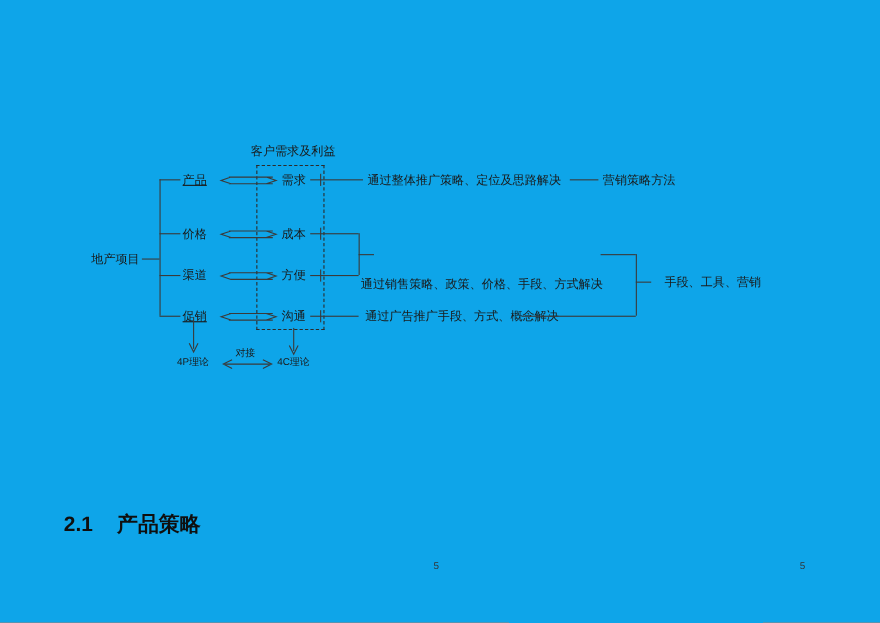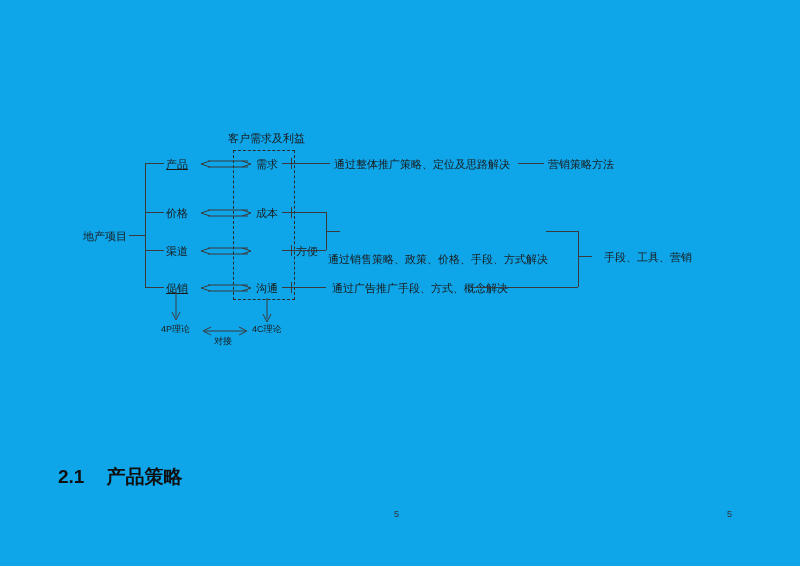--- a/index.html
+++ b/index.html
@@ -105,21 +105,21 @@
     </svg>
     <svg class="dblarrow" style="left:198px; top:244px;" width="56" height="14" viewBox="0 0 56 14">
       <path d="M10,4 L50,4 M10,10 L50,10 M12,4 L3,7 L12,10 M44,4 L53,7 L44,10" stroke="#3a3a3a" stroke-width="1" fill="none"></path>
     </svg>
     <svg class="dblarrow" style="left:198px; top:281px;" width="56" height="14" viewBox="0 0 56 14">
       <path d="M10,4 L50,4 M10,10 L50,10 M12,4 L3,7 L12,10 M44,4 L53,7 L44,10" stroke="#3a3a3a" stroke-width="1" fill="none"></path>
     </svg>
 
     <div class="lbl" style="left:256px; top:159px;">需求</div>
     <div class="lbl" style="left:256px; top:208px;">成本</div>
-    <div class="lbl" style="left:256px; top:246px;margin-left:40px;">方便</div>
+    <div class="lbl" style="left:256px; top:246px;">方便</div>
     <div class="lbl" style="left:256px; top:283px;">沟通</div>
 
     <div class="hline" style="left:282px; top:163px; width:48px;"></div>
     <div class="vline" style="left:291px; top:158px; height:11px;"></div>
 
     <div class="hline" style="left:282px; top:212px; width:44px;"></div>
     <div class="vline" style="left:291px; top:207px; height:11px;"></div>
 
     <div class="hline" style="left:282px; top:250px; width:44px;"></div>
     <div class="vline" style="left:291px; top:245px; height:11px;"></div>
@@ -147,21 +147,21 @@
     <svg class="arrowsimple" style="left:170px; top:288px;" width="12" height="34" viewBox="0 0 12 34">
       <path d="M6,0 L6,29 M2,24 L6,32 L10,24" stroke="#3a3a3a" stroke-width="1" fill="none"></path>
     </svg>
     <svg class="arrowsimple" style="left:261px; top:298px;" width="12" height="26" viewBox="0 0 12 26">
       <path d="M6,0 L6,21 M2,16 L6,24 L10,16" stroke="#3a3a3a" stroke-width="1" fill="none"></path>
     </svg>
 
     <div class="lbl small" style="left:161px; top:325px;text-align:center;">4P理论</div>
     <div class="lbl small" style="left:252px; top:325px;">4C理论</div>
 
-    <div class="lbl small" style="left:214px; top:317px;margin-top:20px;">对接</div>
+    <div class="lbl small" style="left:214px; top:317px;">对接</div>
     <svg class="arrowsimple" style="left:200px; top:325px;" width="50" height="12" viewBox="0 0 50 12">
       <path d="M5,6 L45,6 M11,2 L3,6 L11,10 M39,2 L47,6 L39,10" stroke="#3a3a3a" stroke-width="1" fill="none"></path>
     </svg>
 
   </div>
 
   <div id="heading">
     <span class="num">2.1</span><span class="gap"></span><span>产品策略</span>
   </div>
 

